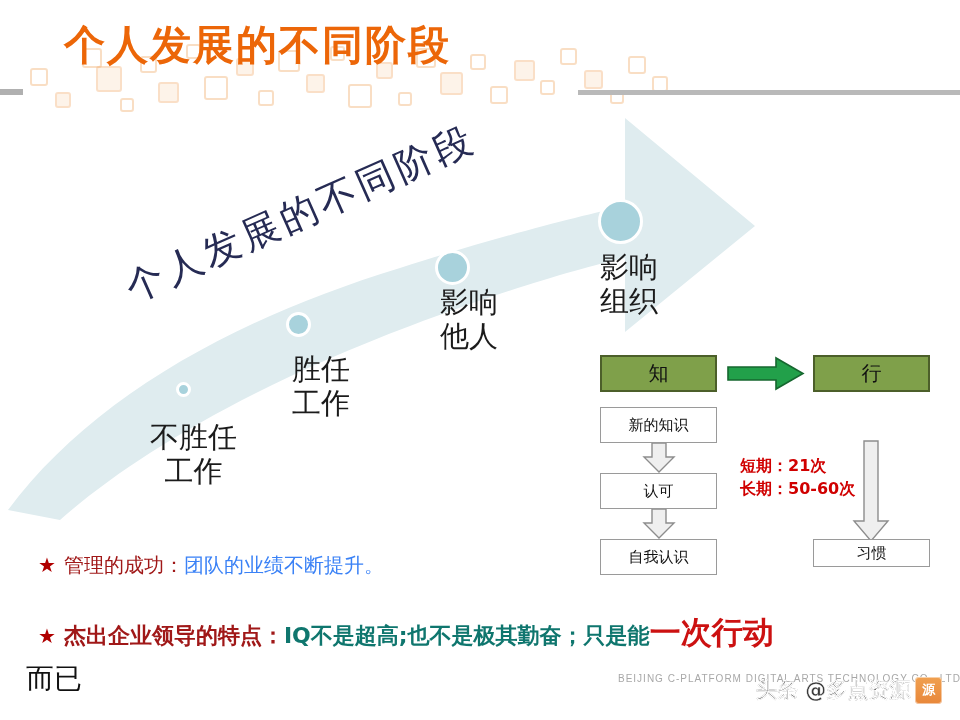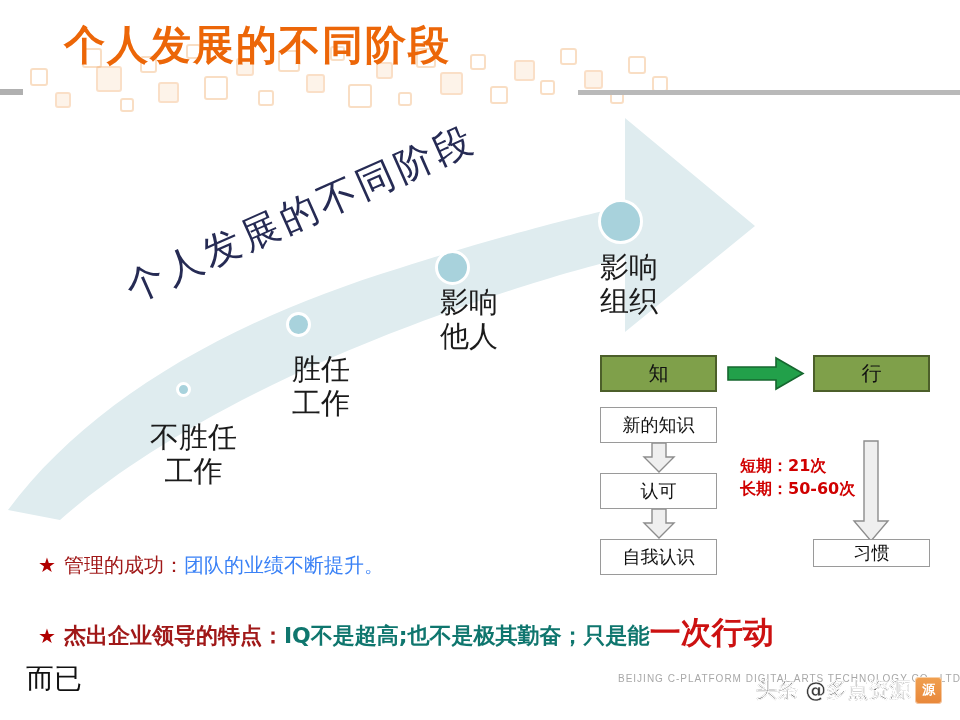--- a/index.html
+++ b/index.html
@@ -49,21 +49,21 @@
     color:#1b1b1b;line-height:1.18;white-space:pre;text-align:center;
   }
 
   
   .flow{position:absolute;left:580px;top:345px;width:370px;height:240px;}
   .fbox{
     position:absolute;box-sizing:border-box;
     display:flex;align-items:center;justify-content:center;
     font-family:"DejaVu Sans","Liberation Sans",sans-serif;
     color:#111;background:#fff;border:1px solid #9a9a9a;
-    font-size:18px;
+    font-size:15px;
   }
   .fbox.green{background:#7fa04a;border:2px solid #4c5f2a;font-size:20px;}
   .flow svg{position:absolute;left:0;top:0;pointer-events:none;}
   .freq{
     position:absolute;left:160px;top:110px;
     font-family:"DejaVu Sans","Liberation Sans",sans-serif;
     color:#d00000;font-weight:bold;font-size:16px;line-height:1.42;white-space:pre;
   }
 
   

